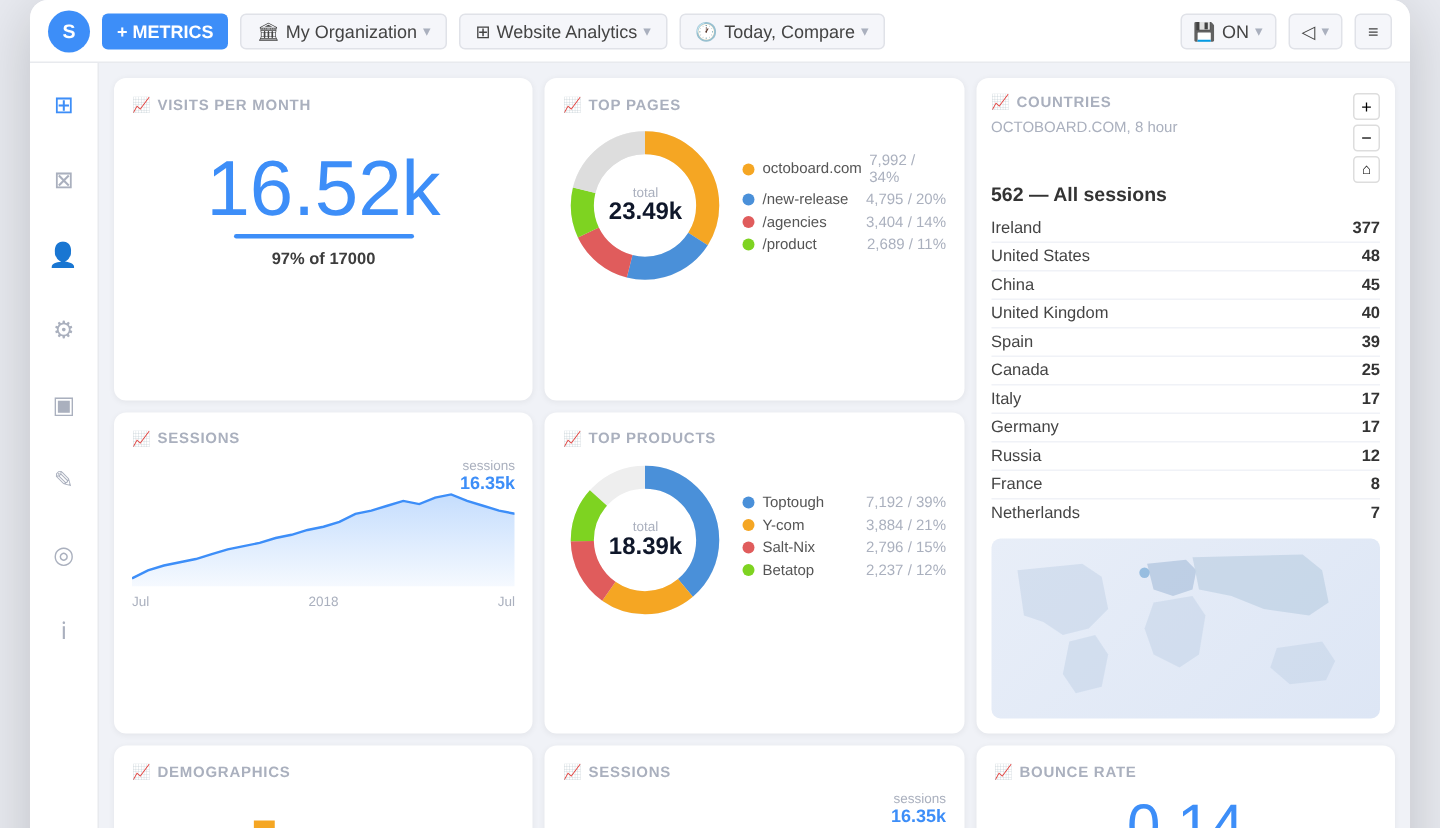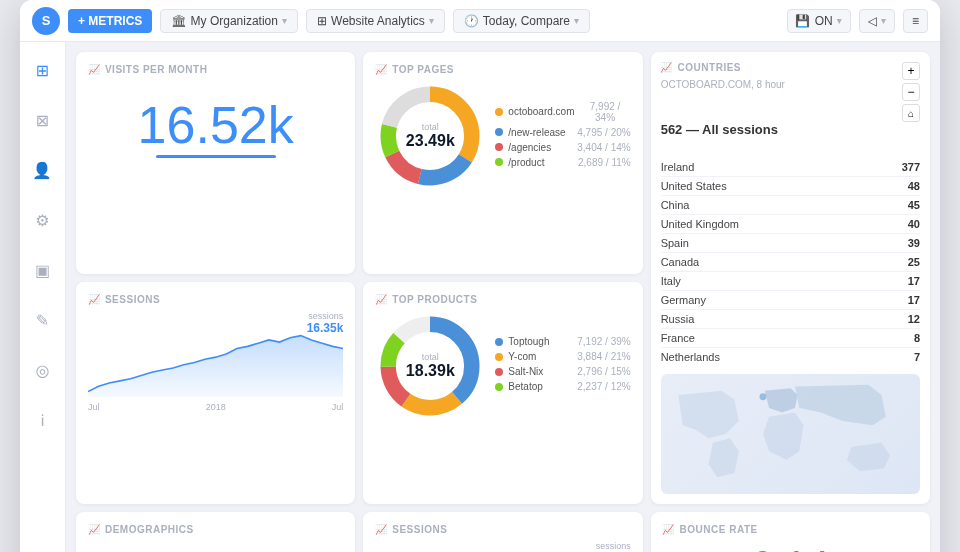--- a/index.html
+++ b/index.html
@@ -166,29 +166,29 @@
     .donut-label .total-text { font-size: 9px; color: #aab0be; }
     .donut-label .total-num { font-size: 16px; font-weight: 700; color: #0f172a; }
     .legend-items { flex: 1; }
     .legend-item {
       display: flex; align-items: center; gap: 5px;
       margin-bottom: 4px; font-size: 10px; color: #555;
     }
     .legend-dot {
       width: 8px; height: 8px; border-radius: 50%; flex-shrink: 0;
     }
-    .legend-val { margin-left: auto; color: #aab0be; font-size: 10px; text-align: center; }
+    .legend-val { margin-left: auto; color: #aab0be; font-size: 10px; }
 
     
     .countries-card {
       grid-column: 3; grid-row: 1 / 3;
       padding: 10px;
     }
     .countries-sub { font-size: 10px; color: #aab0be; margin-bottom: 6px; }
-    .countries-sessions { font-size: 13px; font-weight: 600; color: #333; margin-bottom: 21px; }
+    .countries-sessions { font-size: 13px; font-weight: 600; color: #333; margin-bottom: 6px; }
     .country-row {
       display: flex; align-items: center; justify-content: space-between;
       padding: 3px 0;
       border-bottom: 1px solid #f0f2f7;
       font-size: 11px; color: #444; gap: 43px;
     }
     .country-row:last-child { border-bottom: none; }
     .country-val { font-weight: 600; color: #333; }
     .map-area {
       margin-top: 8px;
@@ -312,20 +312,24 @@
 
     <div class="content">
 
       <div class="card visits-card">
         <div class="card-title">
           <span class="card-title-icon">📈</span>
           <span>VISITS PER MONTH</span>
         </div>
         <div class="big-number">16.52k</div>
         <div class="visits-bar"></div>
+        <div class="visits-sub">
+          <span>97%</span>
+          <span>of 17000</span>
+        </div>
       </div>
 
       <div class="card toppages-card">
         <div class="card-title">
           <span class="card-title-icon">📈</span>
           <span>TOP PAGES</span>
         </div>
         <div class="donut-container">
           <div class="donut-wrap">
             <svg viewBox="0 0 100 100" width="110" height="110">

